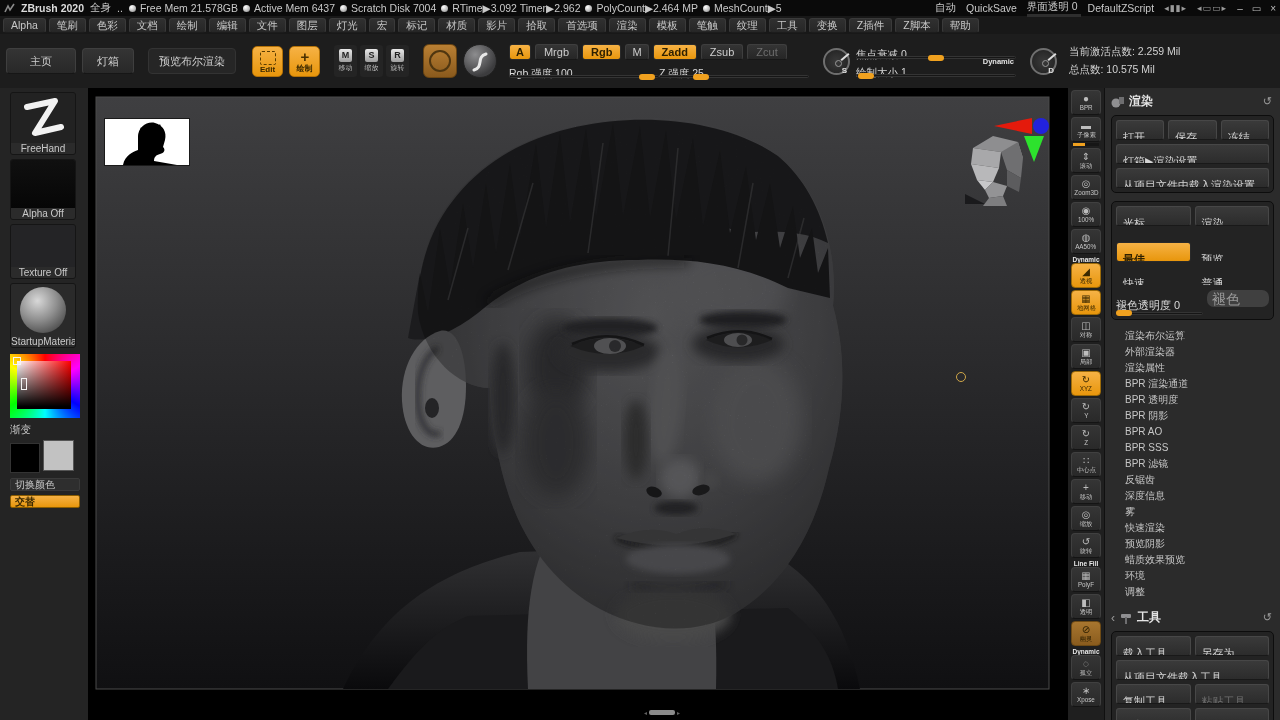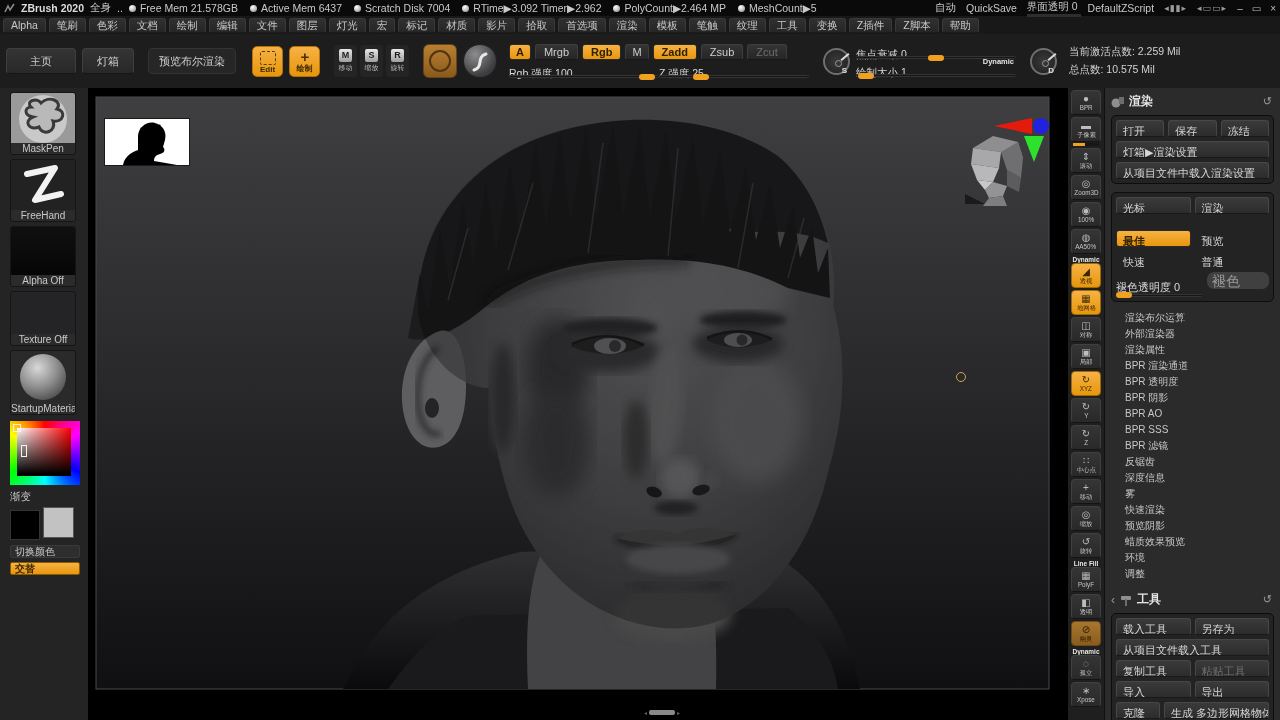--- a/index.html
+++ b/index.html
@@ -1,21 +1,21 @@
 <!DOCTYPE html>
 <html><head>
 <meta charset="utf-8">
 <style>
   * { margin:0; padding:0; box-sizing:border-box; }
   html,body { width:1280px; height:720px; overflow:hidden; background:#141414;
     font-family:"Liberation Sans","DejaVu Sans",sans-serif; color:#cfcfcf; }
   .titlebar { height:16px; background:#0a0a0a; display:flex; align-items:center;
     font-size:10.5px; color:#c9c9c9; padding:0 4px; gap:6px; white-space:nowrap; }
   .titlebar .app { font-weight:bold; color:#dcdcdc; }
-  .tstats { display:flex; gap:12px; align-items:center; }
+  .tstats { display:flex; gap:5px; align-items:center; }
   .tstat { display:flex; gap:4px; align-items:center; }
   .led { width:7px; height:7px; border-radius:50%; background:radial-gradient(circle at 35% 30%,#ffffff,#b9b9b9 60%,#7d7d7d); }
   .tb-right { margin-left:auto; display:flex; align-items:center; gap:10px; }
   .opacity-wrap { position:relative; padding-bottom:3px; }
   .opacity-track { position:absolute; left:0; bottom:0; width:54px; height:3px; background:#2e2e2e; }
   .opacity-fill { width:16px; height:3px; background:#f0a11f; }
   .winbtns { display:flex; gap:9px; font-size:10px; color:#bdbdbd; }
   .tico { color:#9a9a9a; font-size:9px; letter-spacing:1px; }
 
   .menubar { height:18px; background:#181818; display:flex; align-items:center; padding:0 3px; gap:3px; }
@@ -114,21 +114,21 @@
   .rsslider i { display:block; width:12px; height:3px; background:#f0a11f; }
 
   .righttray { width:176px; background:#2b2b2b; border-left:1px solid #101010; padding-top:2px; font-size:11px; }
   .pal-head { display:flex; align-items:center; gap:5px; padding:3px 8px 3px 6px; color:#e4e4e4; font-weight:bold; font-size:12px; }
   .pal-head .spin { margin-left:auto; font-weight:normal; color:#9a9a9a; font-size:11px; }
   .pal-head .chev { color:#9a9a9a; font-weight:normal; font-size:12px; }
   .palbox { background:#232323; border:1px solid #0d0d0d; border-radius:5px; margin:2px 6px 8px; padding:4px; }
   .prow { display:flex; gap:4px; margin-bottom:4px; }
   .prow:last-child { margin-bottom:0; }
   .pbtn { background:linear-gradient(#3a3a3a,#2c2c2c); border:1px solid #474747; border-bottom-color:#191919;
-    border-radius:3px; color:#d5d5d5; font-size:11px; padding:3px 6px; height:17px; line-height:14px;
+    border-radius:3px; color:#d5d5d5; font-size:11px; padding:9px 6px; height:17px; line-height:14px;
     overflow:hidden; white-space:nowrap; }
   .pbtn.flat { background:none; border-color:transparent; }
   .pbtn.on { background:linear-gradient(#f6b245,#e8960c); border-color:#2a2a2a; color:#2e2000; font-weight:bold; }
   .pbtn.dim { color:#6f6f6f; }
   .grow { flex:1; }
   .spacer14 { height:12px; }
   .fadebox { background:#404040; border-radius:7px; color:#9a9a9a; width:62px; height:17px; padding:1px 5px; font-size:14px; }
   .pslider { position:relative; flex:1; height:17px;margin-top:8px; }
   .pslider .slab { font-size:11px; color:#d8d8d8; }
   .pslider .ztrack { bottom:0; }
@@ -296,28 +296,20 @@
       <span>总点数: 10.575 Mil</span>
     </div>
   </div>
 </div>
 
 <div class="mainrow">
 
   <div class="lefttray">
     <div class="ltthumb">
       <svg class="th-img" width="64" height="50">
-        <rect width="64" height="50" fill="#9a9a9a"></rect>
-        <circle cx="32" cy="26" r="24" fill="#c9c9c9"></circle>
-        <path d="M20,14 C14,8 26,4 30,10 C38,2 52,8 46,16 C56,18 52,30 42,28 C46,38 32,44 28,34 C18,38 12,28 22,24 C12,22 14,14 20,14 Z" fill="#b9b9b9" stroke="#3a3a3a" stroke-width="3"></path>
-      </svg>
-      <div class="ltlabel">MaskPen</div>
-    </div>
-    <div class="ltthumb">
-      <svg class="th-img" width="64" height="50">
         <rect width="64" height="50" fill="#222"></rect>
         <path d="M16,14 L44,8 24,40 50,34" stroke="#f2f2f2" stroke-width="6" fill="none" stroke-linecap="round" stroke-linejoin="round"></path>
       </svg>
       <div class="ltlabel">FreeHand</div>
     </div>
     <div class="ltthumb">
       <div class="alpha-box"></div>
       <div class="ltlabel">Alpha Off</div>
     </div>
     <div class="ltthumb">

